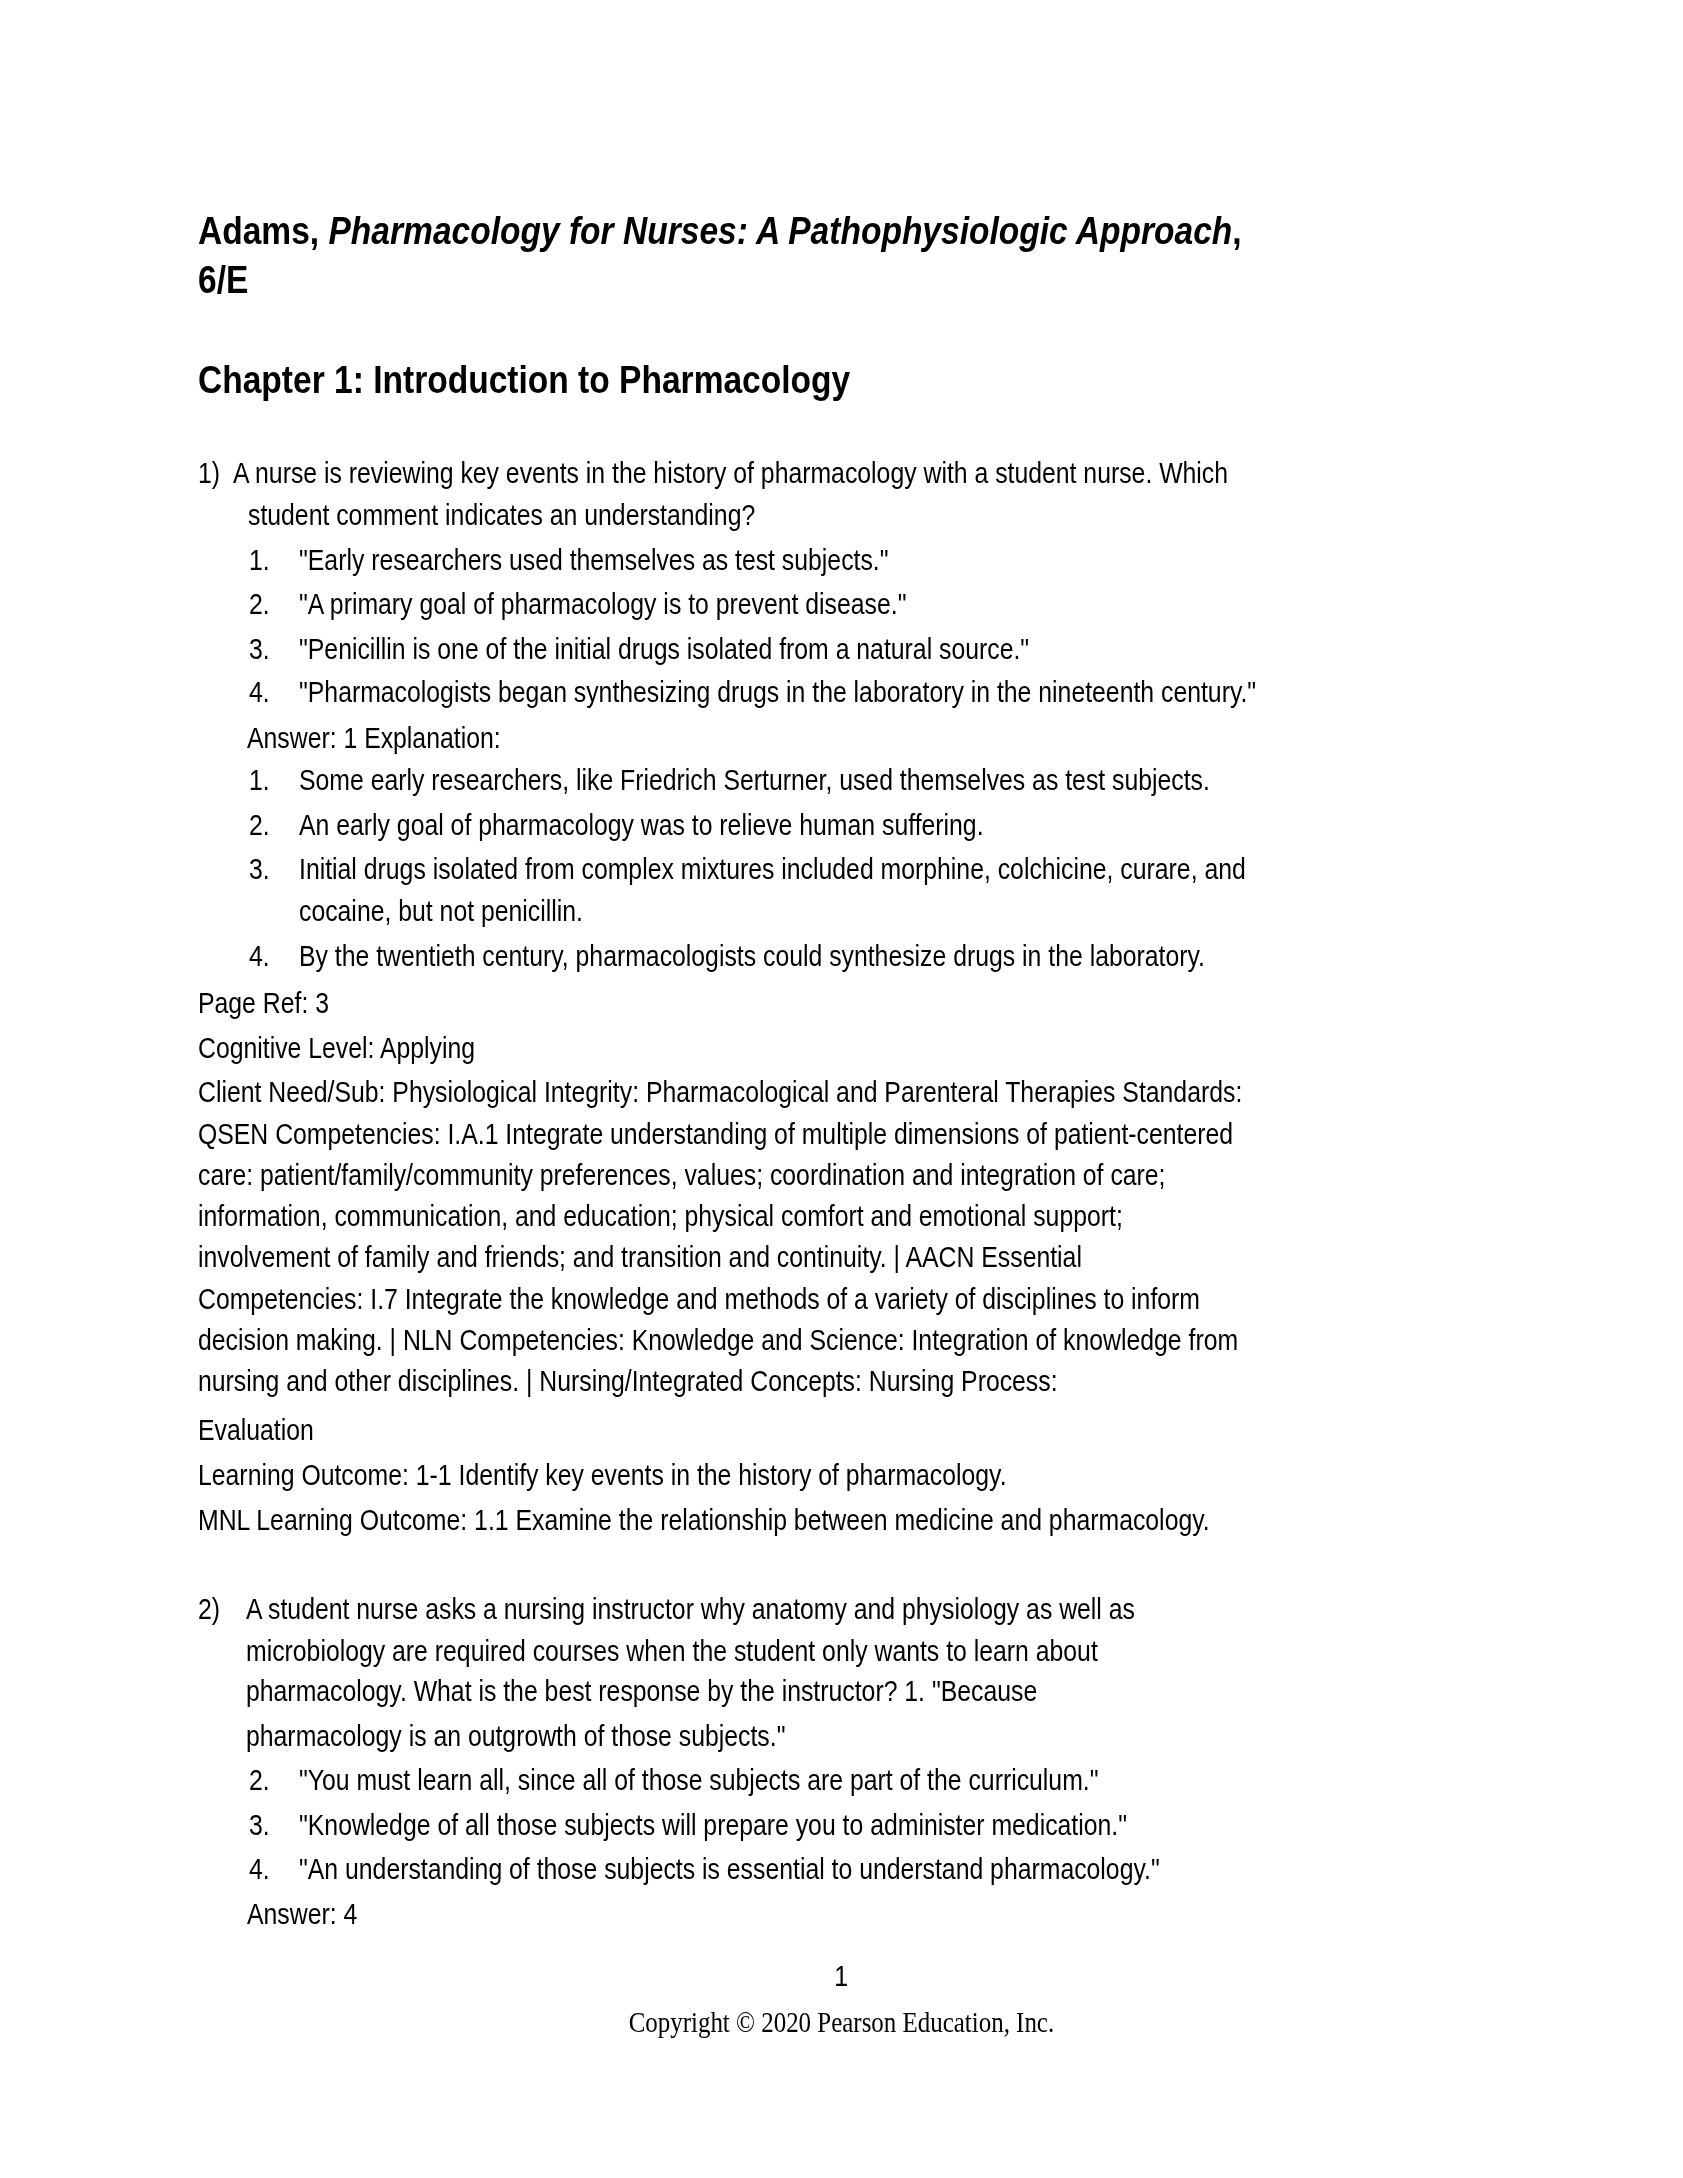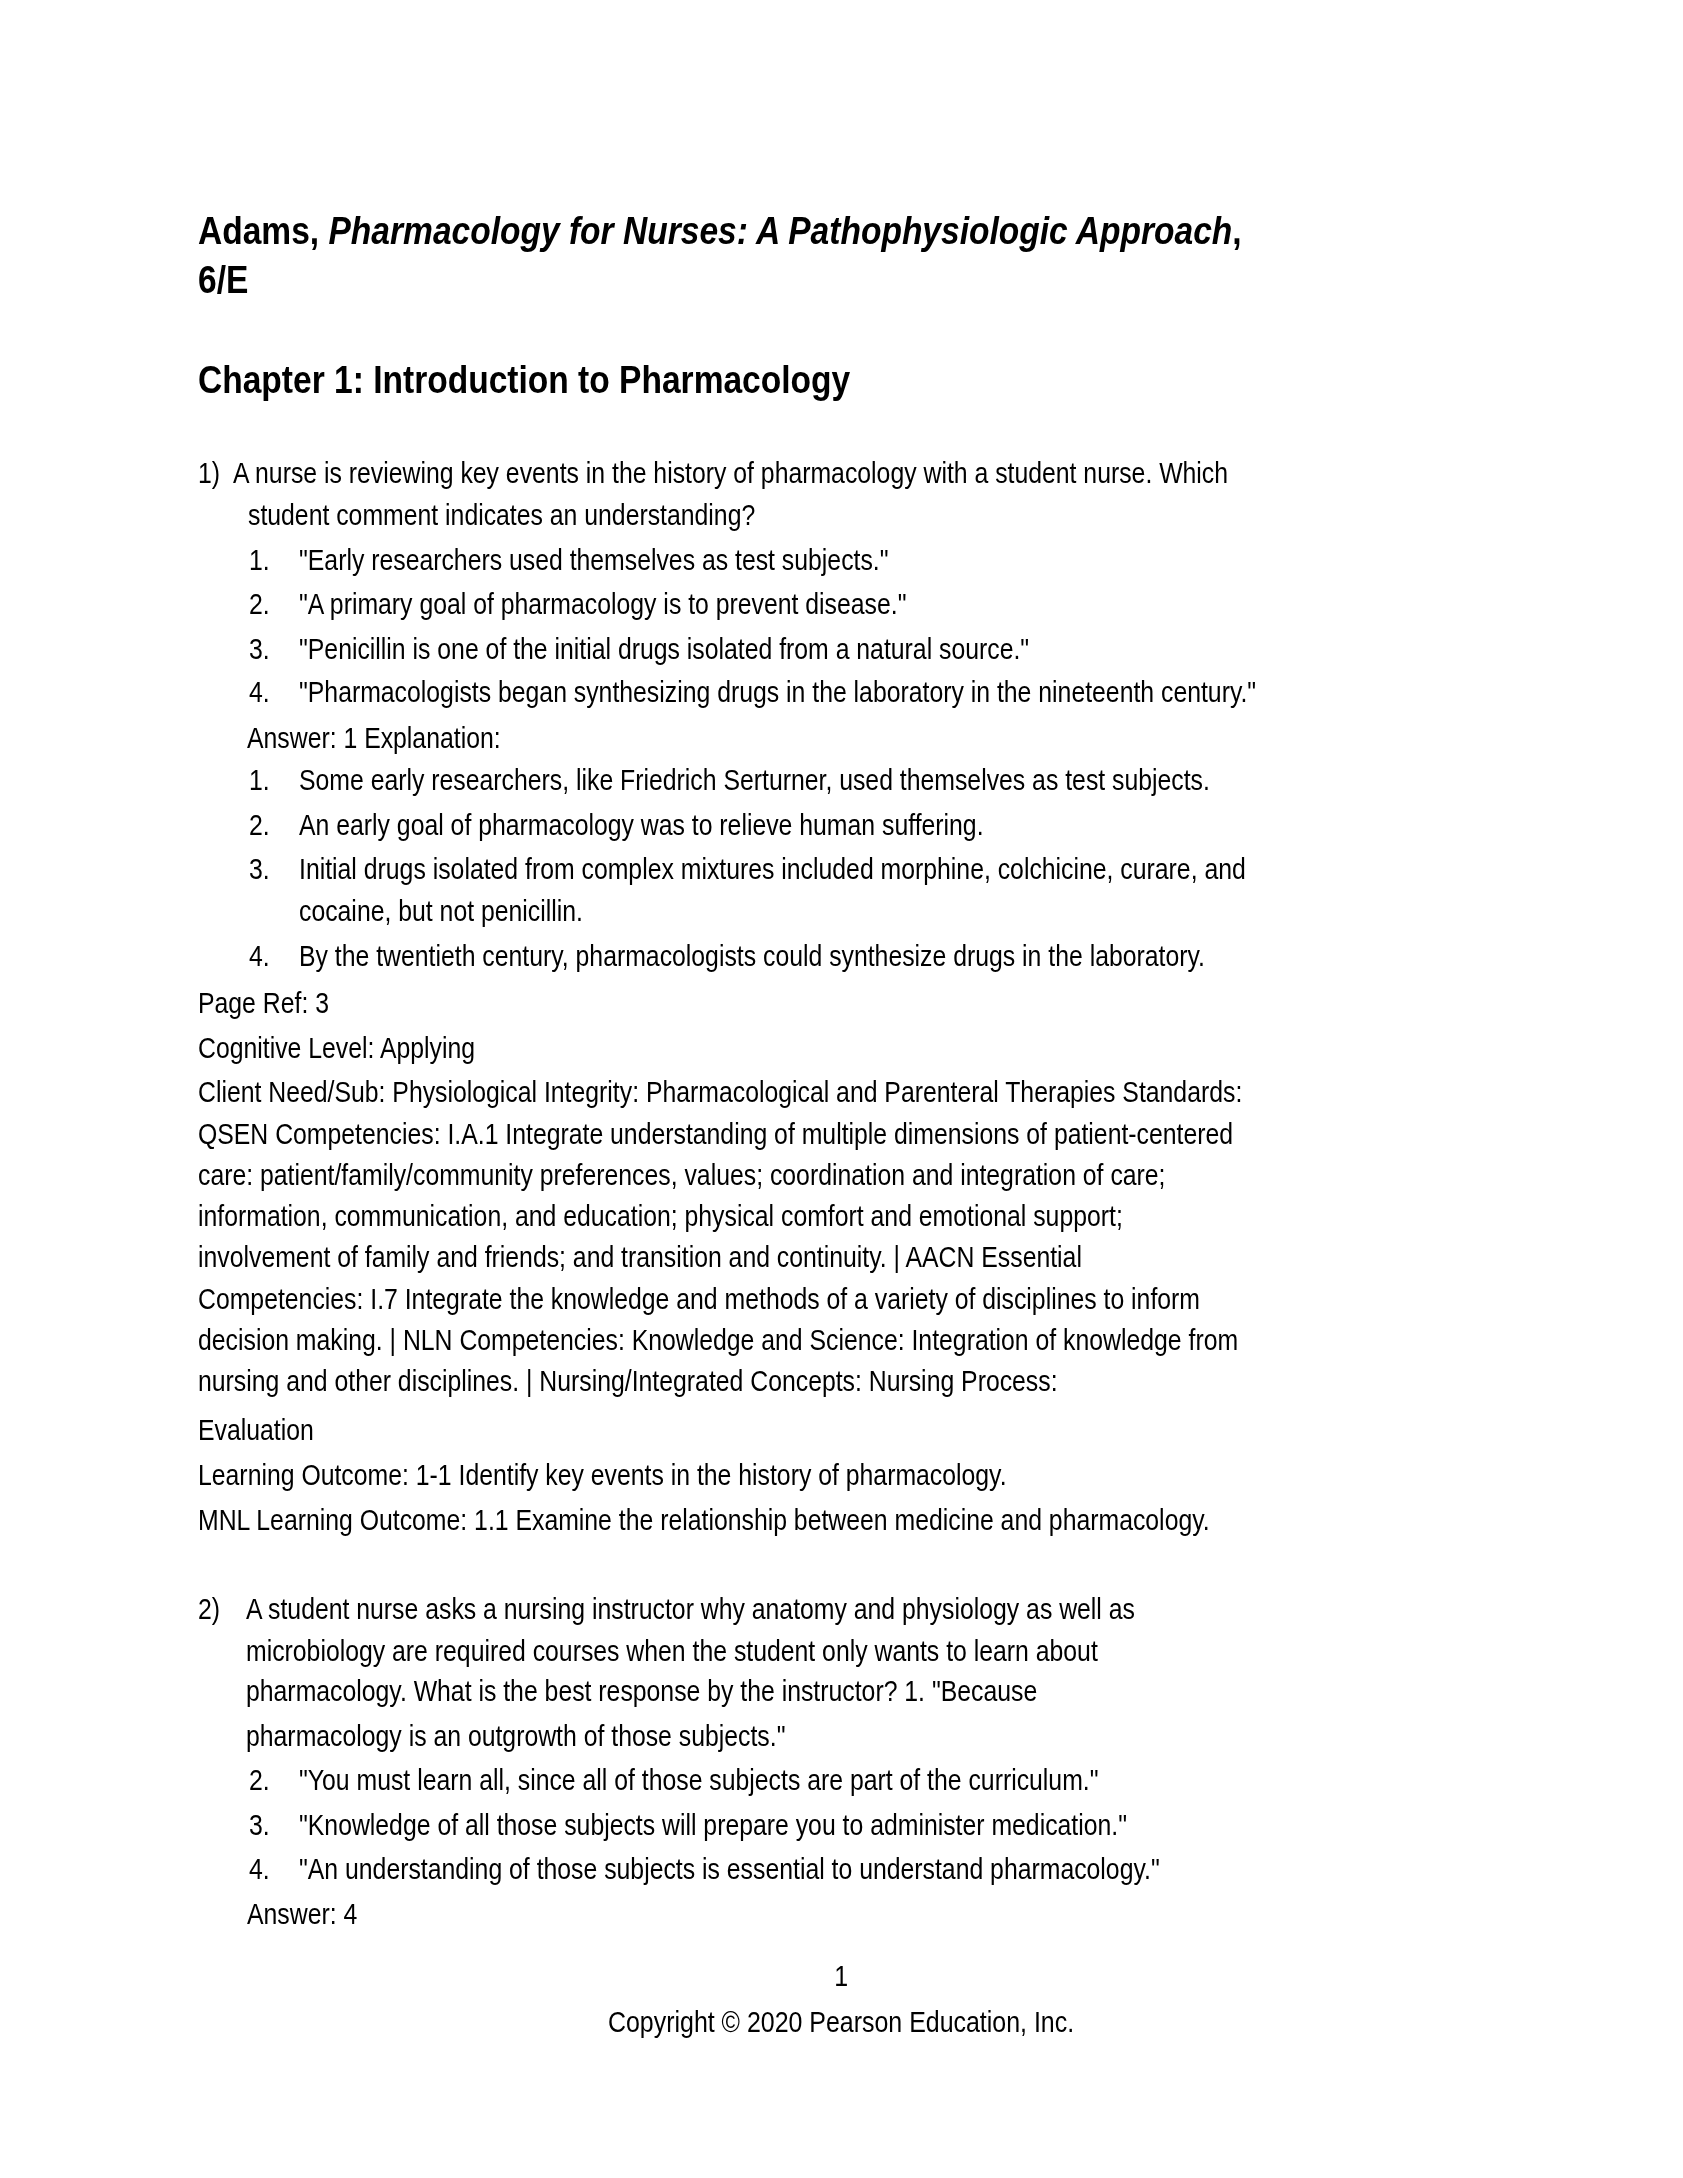--- a/index.html
+++ b/index.html
@@ -104,16 +104,16 @@
     <div class="num" style="left:249px; top:1855px;">4.</div>
     <div class="ln body" style="left:299px; top:1855px;">"An understanding of those subjects is essential to understand pharmacology."</div>
   </div>
 
   <div class="ln body" style="left:247px; top:1900px;">Answer:  4</div>
 </div>
 
 <div class="footer" style="top:1962px;">
   <span>1</span>
 </div>
-<div class="footer" style="top:2008px;">
+<div class="footer" style="top:2008px;font-family:Liberation Serif, serif;">
   <span>Copyright © 2020 Pearson Education, Inc.</span>
 </div>
 
 
 </body></html>

